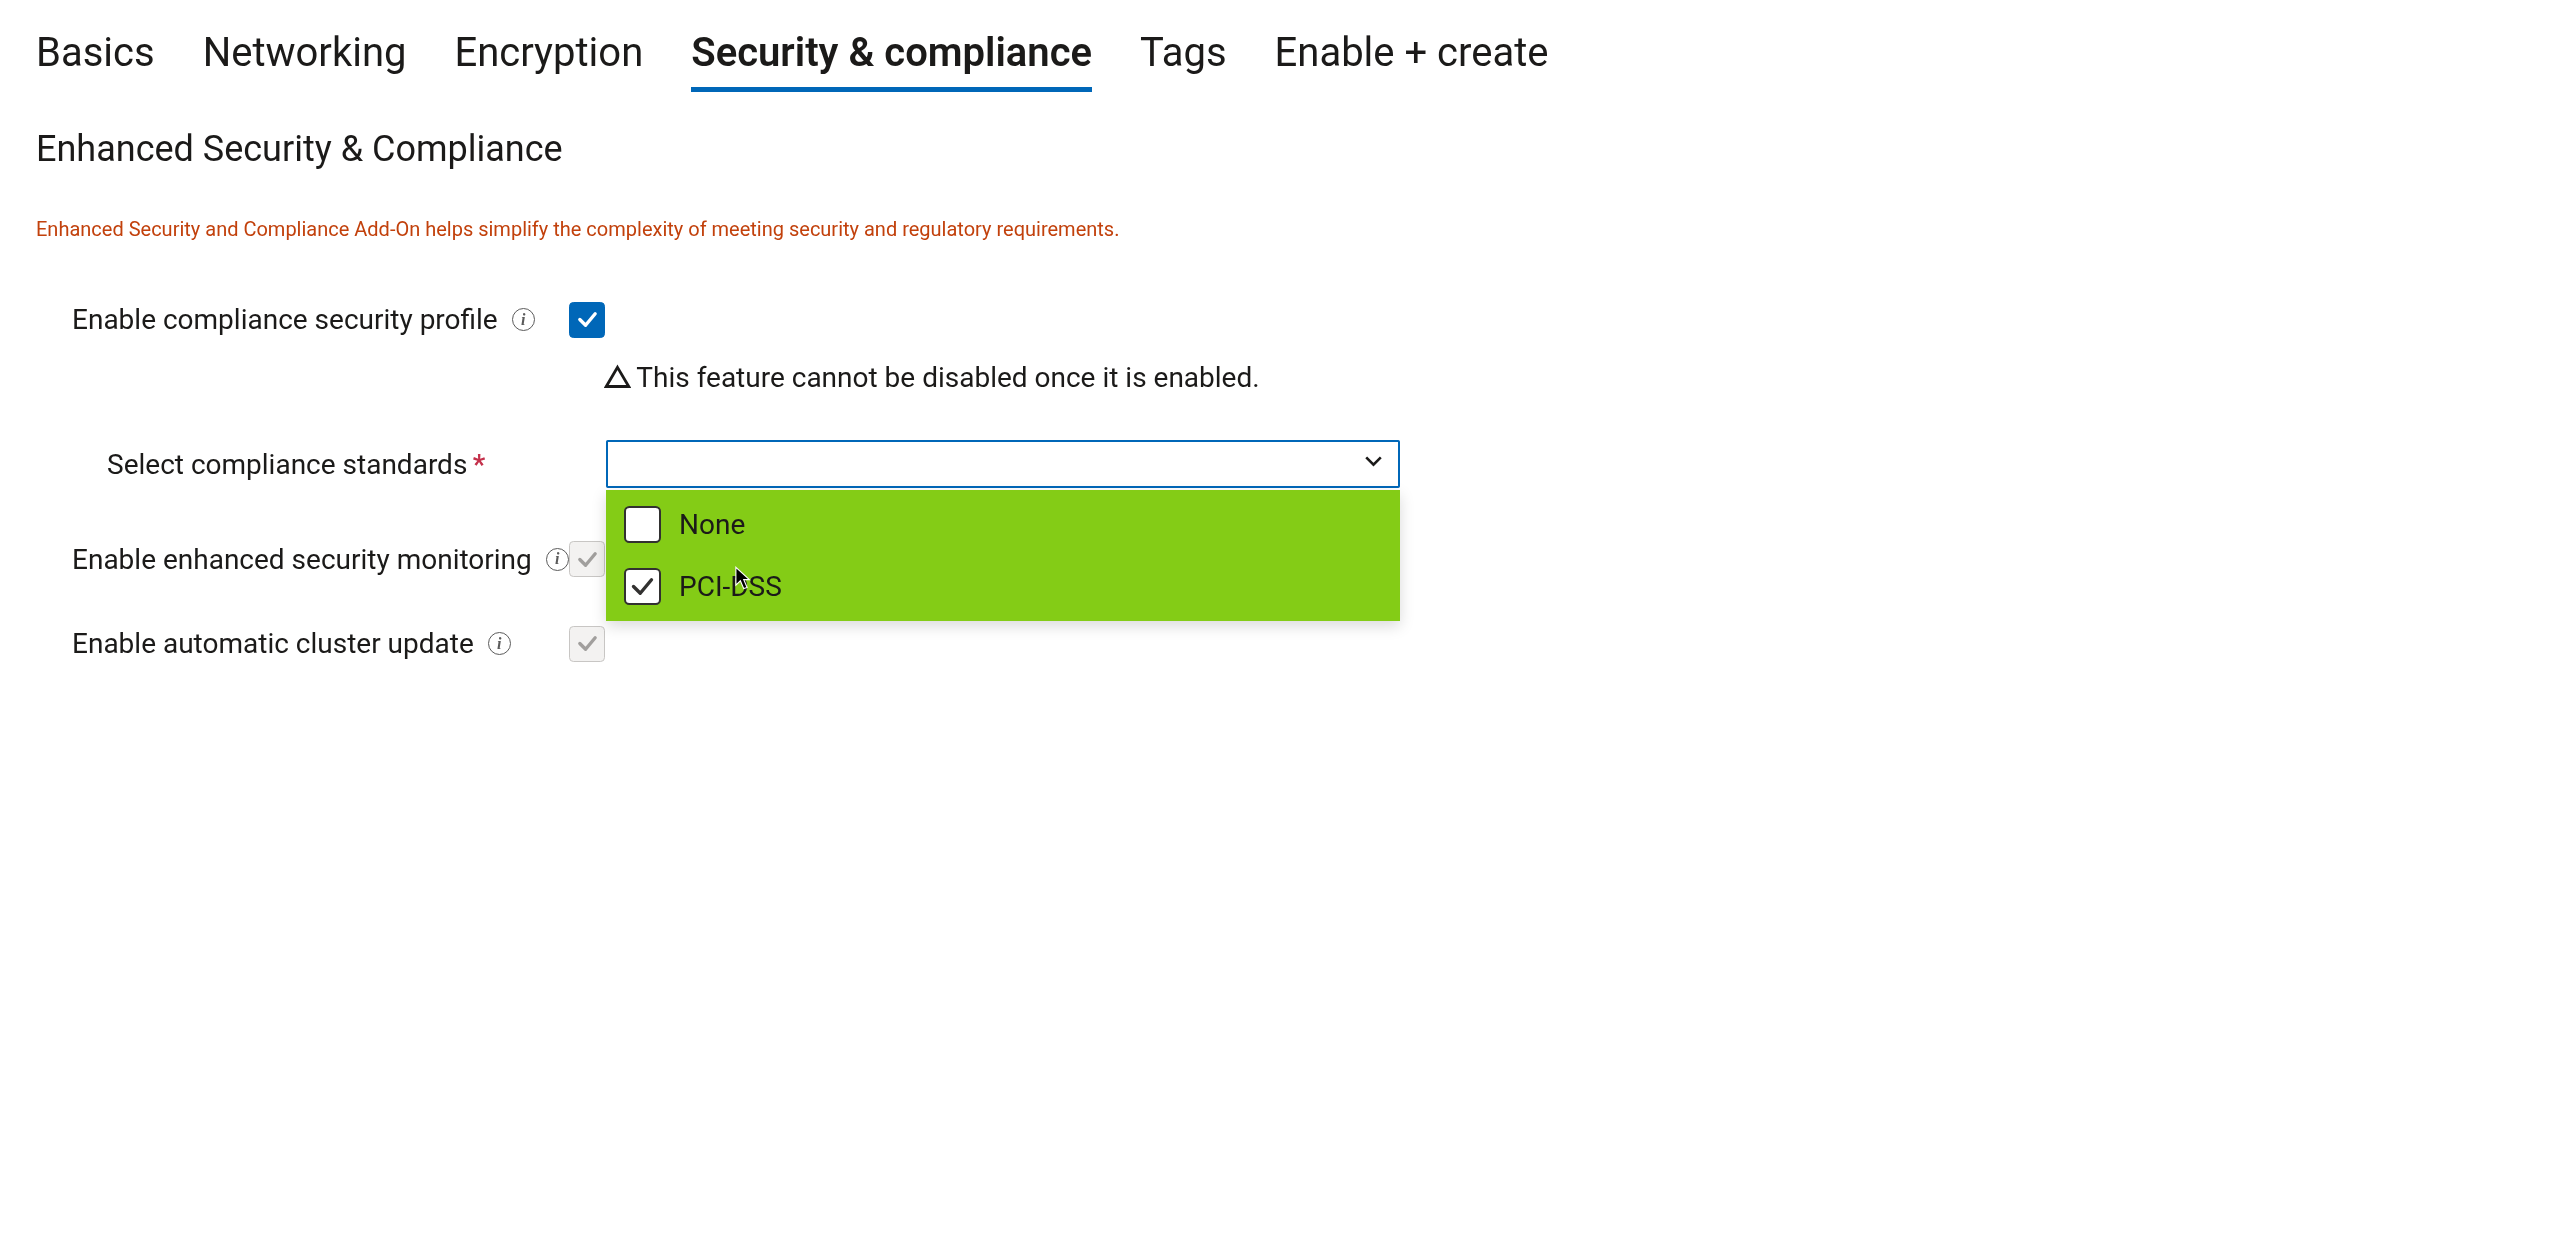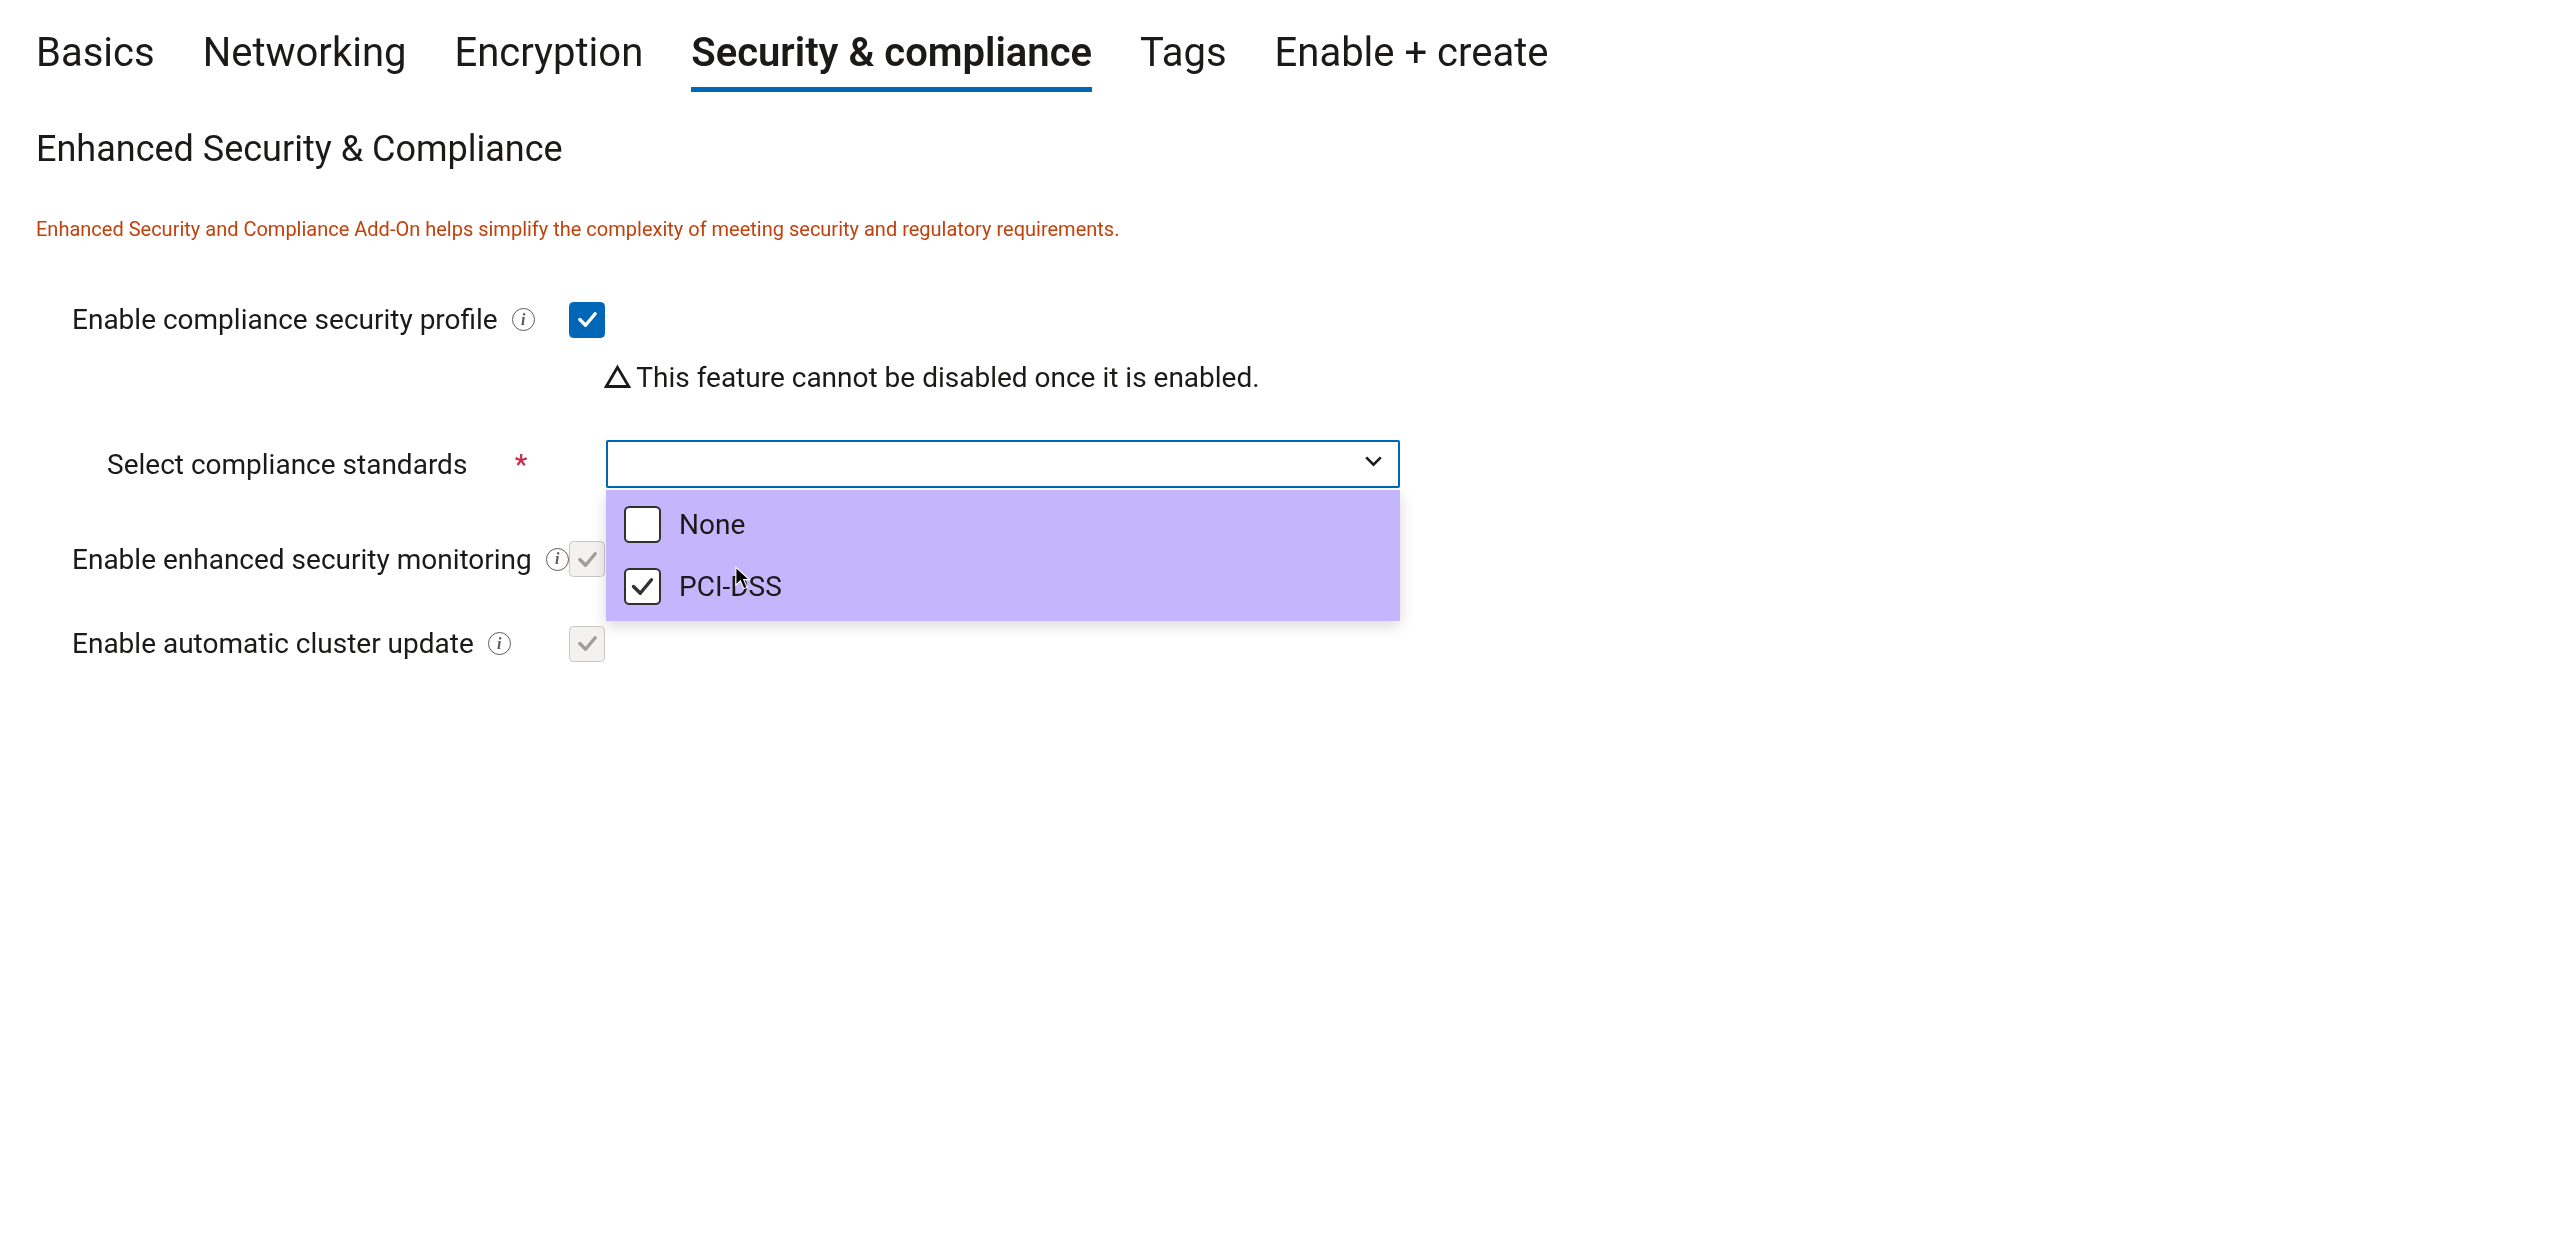--- a/index.html
+++ b/index.html
@@ -138,21 +138,21 @@
     .select-chevron {
       position: absolute;
       right: 12.4px; top: 50%;
       transform: translateY(-50%);
     }
     .select-chevron svg { width: 25px; height: 25px; stroke: #1b1a19; fill: none; stroke-width: 2.5; }
     .dropdown {
       position: absolute;
       top: 50px;
       left: 0; right: 0;
-      background: #c4b5fd;
+      background: #84cc16;
       box-shadow: 0 5.3px 14px rgba(0,0,0,0.15);
       z-index: 10;
       padding: 3.6px 0;
     }
     .dropdown-item {
       display: flex;
       align-items: center;
       gap: 18px;
       padding: 12.4px 18px;
       font-size: 28px;
@@ -212,21 +212,21 @@
 <div class="warning-row">
   <span class="warn-icon">
     <svg viewBox="0 0 24 24">
         <path d="M12 3 L22 20 L2 20 Z"></path>
       </svg>
   </span>
   <span>This feature cannot be disabled once it is enabled.</span>
 </div>
 
 <div class="form-row indent">
-  <div class="form-label" style="width:462px;min-width:462px;gap:42px;">
+  <div class="form-label" style="width:462px;min-width:462px;">
     <span>Select compliance standards</span>
     <span class="req">*</span>
   </div>
   <div class="form-control select-wrapper">
     <div class="select-input">
       <span></span>
       <span class="select-chevron">
         <svg viewBox="0 0 24 24">
             <path d="M5 9 L12 16 L19 9"></path>
           </svg>

